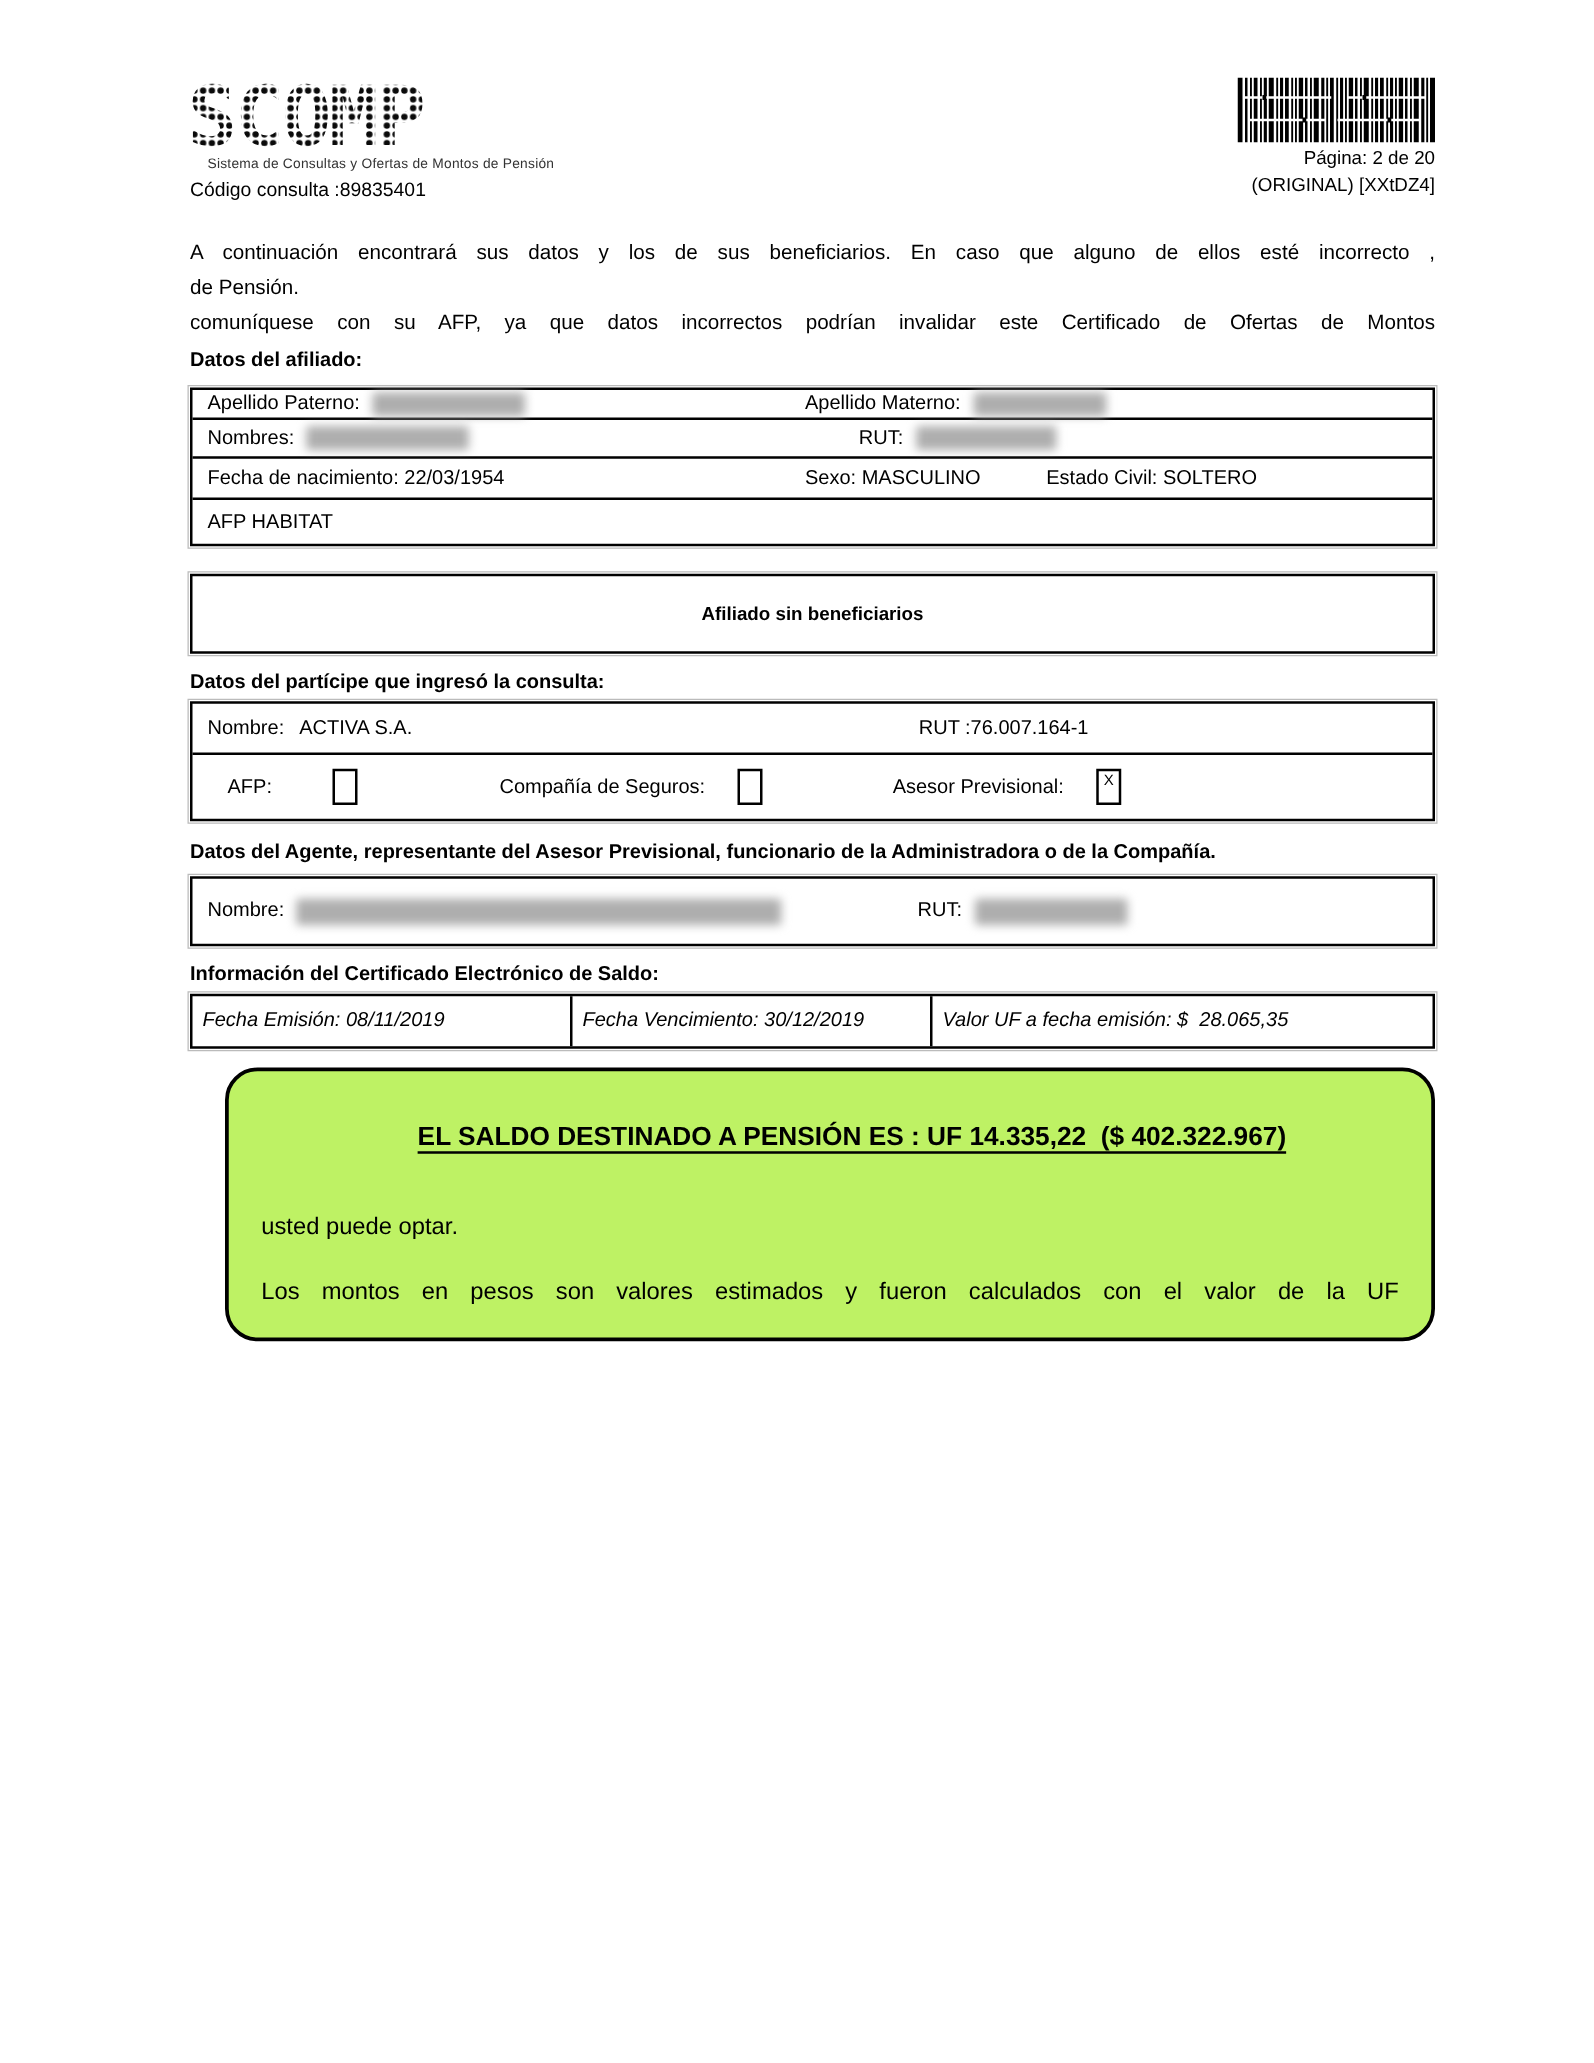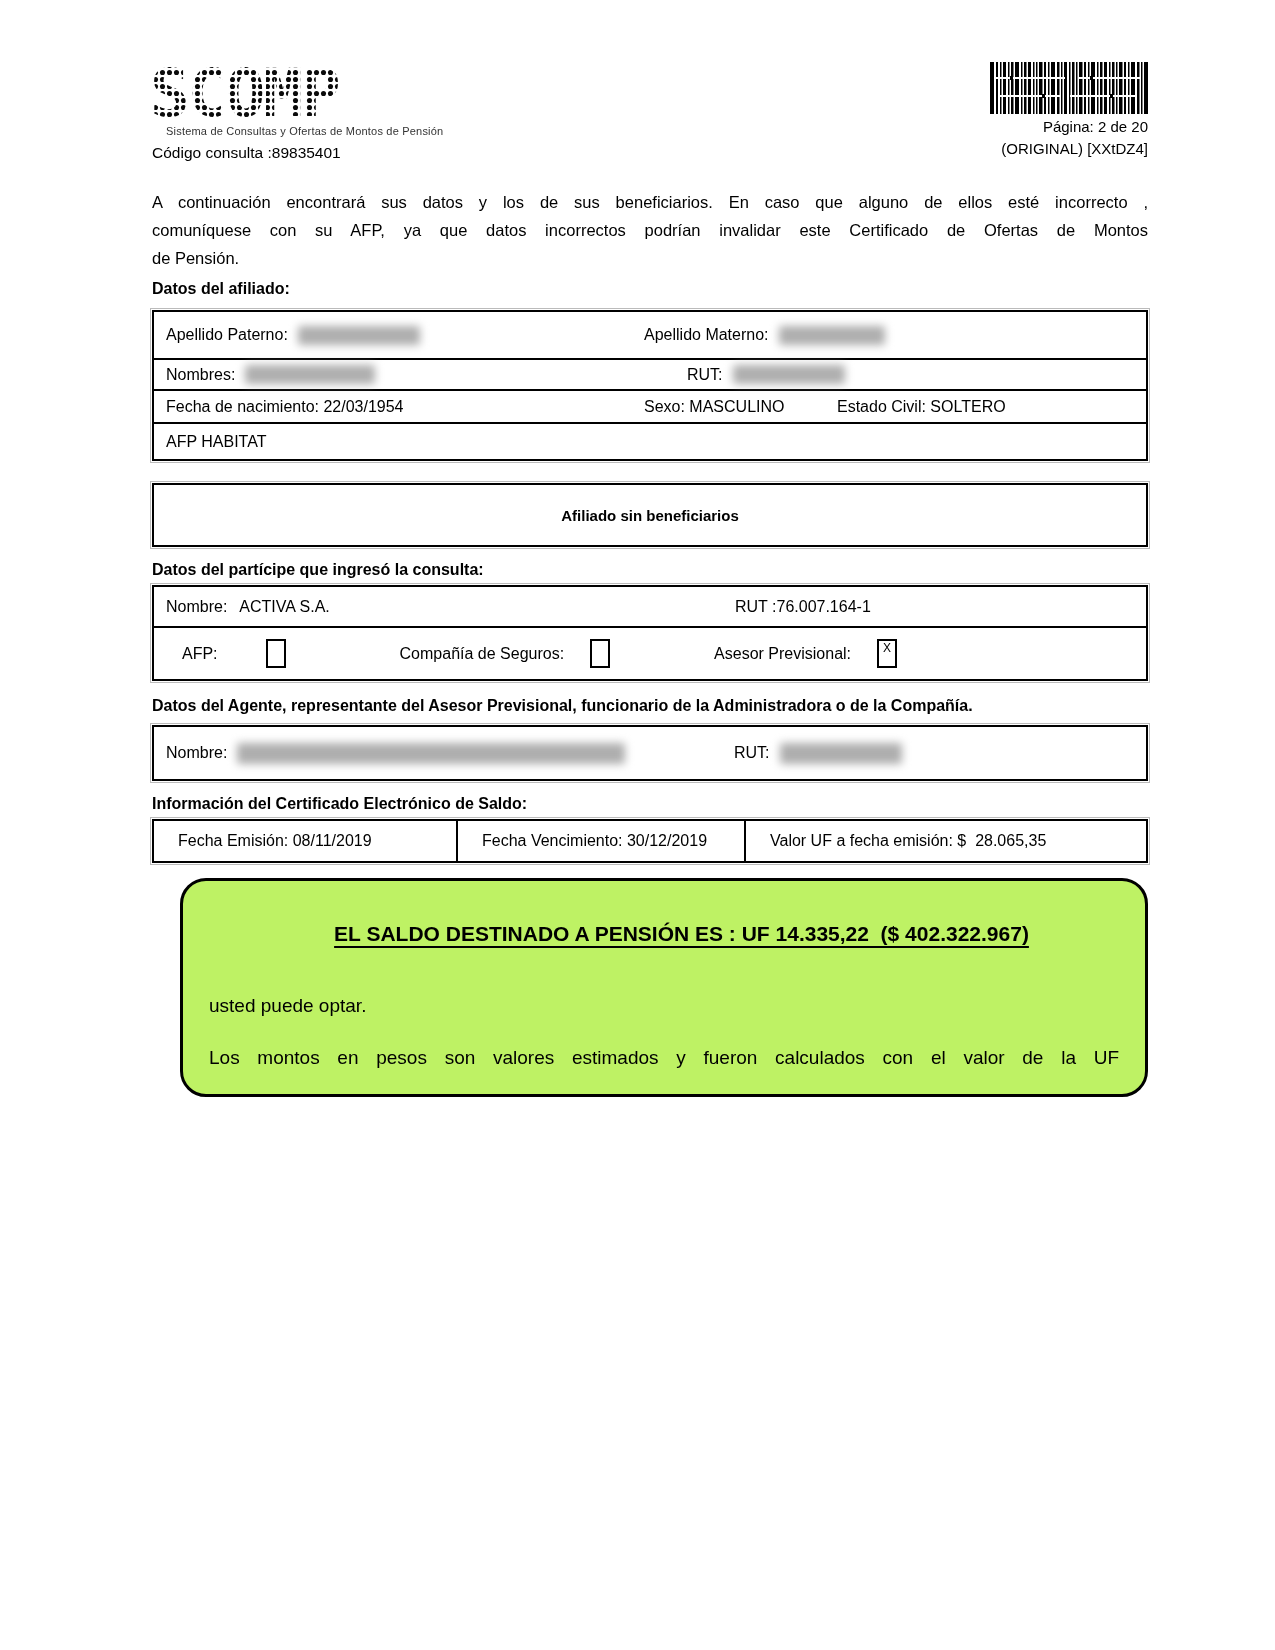--- a/index.html
+++ b/index.html
@@ -31,21 +31,21 @@
   .redact { display:inline-block; height:19px; background:#aeaeae; filter:blur(4px); border-radius:2px; vertical-align:middle; margin-left:10px; }
   .cellw490 { width:478px; flex:none; display:flex; align-items:center; }
   .cellw533 { width:521px; flex:none; display:flex; align-items:center; }
   .benef-box { border:2px solid #000; outline:1px solid #bbb; outline-offset:1px; margin-top:22px; height:64px; display:flex; align-items:center; justify-content:center; font-size:15px; font-weight:bold; }
   
   .participe-r1 { height:41px; }
   .participe-r2 { height:51px; }
   .chk { width:20px; height:29px; border:2px solid #000; flex:none; display:flex; justify-content:center; align-items:flex-start; font-size:12px; line-height:14px; background:#fff; }
   
   .cert-row { display:flex; font-size:16px; height:40px; }
-  .cert-cell { display:flex; align-items:center; padding-left:24px; border-right:2px solid #000; height:100%; }
+  .cert-cell { display:flex; align-items:center; padding-left:8px; border-right:2px solid #000; height:100%;font-style:italic; }
   .cert-cell:last-child { border-right:none; }
   
   .saldo-box {
     margin-top:15px; border:3px solid #000; border-radius:26px;
     background:#c6c6c6; padding:17px 26px 20px 26px; min-height:214px;
   }
   .saldo-title { text-align:center; font-size:21px; font-weight:bold; white-space:pre-wrap; }
   .saldo-title span { text-decoration:underline; text-decoration-thickness:2px; text-underline-offset:5px; padding:0 4px; }
   .saldo-para { font-size:19px; line-height:33px; margin-top:19px; }
 </style>
@@ -117,28 +117,28 @@
         <rect x="100" y="14" width="3" height="4" fill="#000"></rect>
           <rect x="120" y="32" width="3" height="4" fill="#000"></rect>
       </svg>
       <div class="pagina">Página: 2 de 20</div>
       <div class="original">(ORIGINAL) [XXtDZ4]</div>
     </div>
   </div>
 
   <div class="intro">
     <div class="jline">A continuación encontrará sus datos y los de sus beneficiarios. En caso que alguno de ellos esté incorrecto ,</div>
+    <div class="jline last">de Pensión.</div>
     <div class="jline">comuníquese con su AFP, ya que datos incorrectos podrían invalidar este Certificado de Ofertas de Montos</div>
-    <div class="jline last">de Pensión.</div>
   </div>
 
   <div class="section-h">Datos del afiliado:</div>
 
   <div class="box-table">
-    <div class="trow" style="height:48px;">
+    <div class="trow" style="height:24px;">
       <span class="cellw490">
         <span class="lbl">Apellido Paterno:</span>
         <span class="redact" style="width:122px;"></span>
       </span>
       <span class="lbl">Apellido Materno:</span>
       <span class="redact" style="width:106px;"></span>
     </div>
     <div class="trow" style="height:31px;">
       <span class="cellw533">
         <span class="lbl">Nombres:</span>

